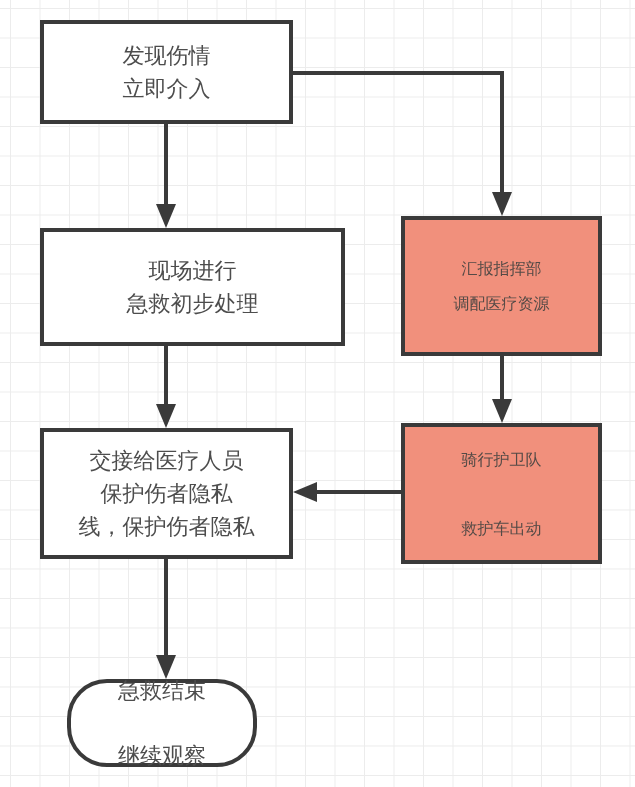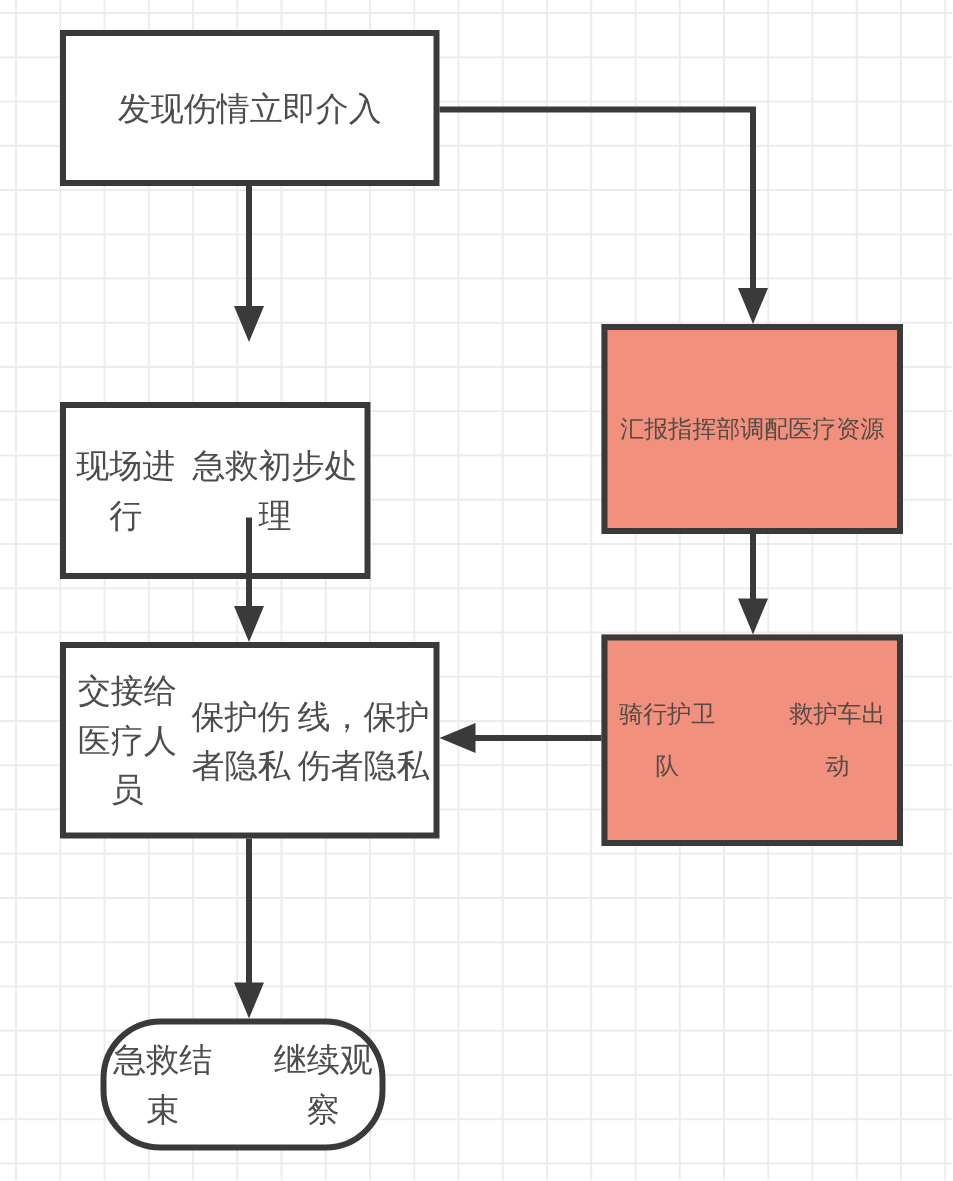--- a/index.html
+++ b/index.html
@@ -25,39 +25,40 @@
     left: 0;
     top: 0;
     pointer-events: none;
   }
   .node {
     position: absolute;
     box-sizing: border-box;
     border: 4px solid #3a3a3a;
     background: #ffffff;
     display: flex;
+    flex-direction: column;
     align-items: center;
     justify-content: center;
     text-align: center;
     color: #4d4d4d;
     font-size: 22px;
     line-height: 33px;
   }
   .node.highlight {
     background: #f1907c;
     font-family: "Liberation Serif", serif;
     color: #544a46;
     font-size: 16px;
     line-height: 35px;
   }
   .node.rounded {
     border-radius: 40px;
   }
   #node-discover  { left: 40px;  top: 20px;  width: 253px; height: 104px; }
-  #node-onsite    { left: 40px;  top: 228px; width: 207px; height: 118px; margin-top: 40px; }
+  #node-onsite    { left: 40px;  top: 228px; width: 305px; height: 118px; }
   #node-handover  { left: 40px;  top: 428px; width: 253px; height: 131px; }
   #node-end       { left: 67px;  top: 679px; width: 190px; height: 88px; gap: 32px;  }
   #node-report    { left: 401px; top: 216px; width: 201px; height: 140px; }
   #node-escort    { left: 401px; top: 423px; width: 201px; height: 141px; gap: 34px; }
   .node span { display: block; }
 </style>
 </head>
 <body>
 
 <div class="canvas">

